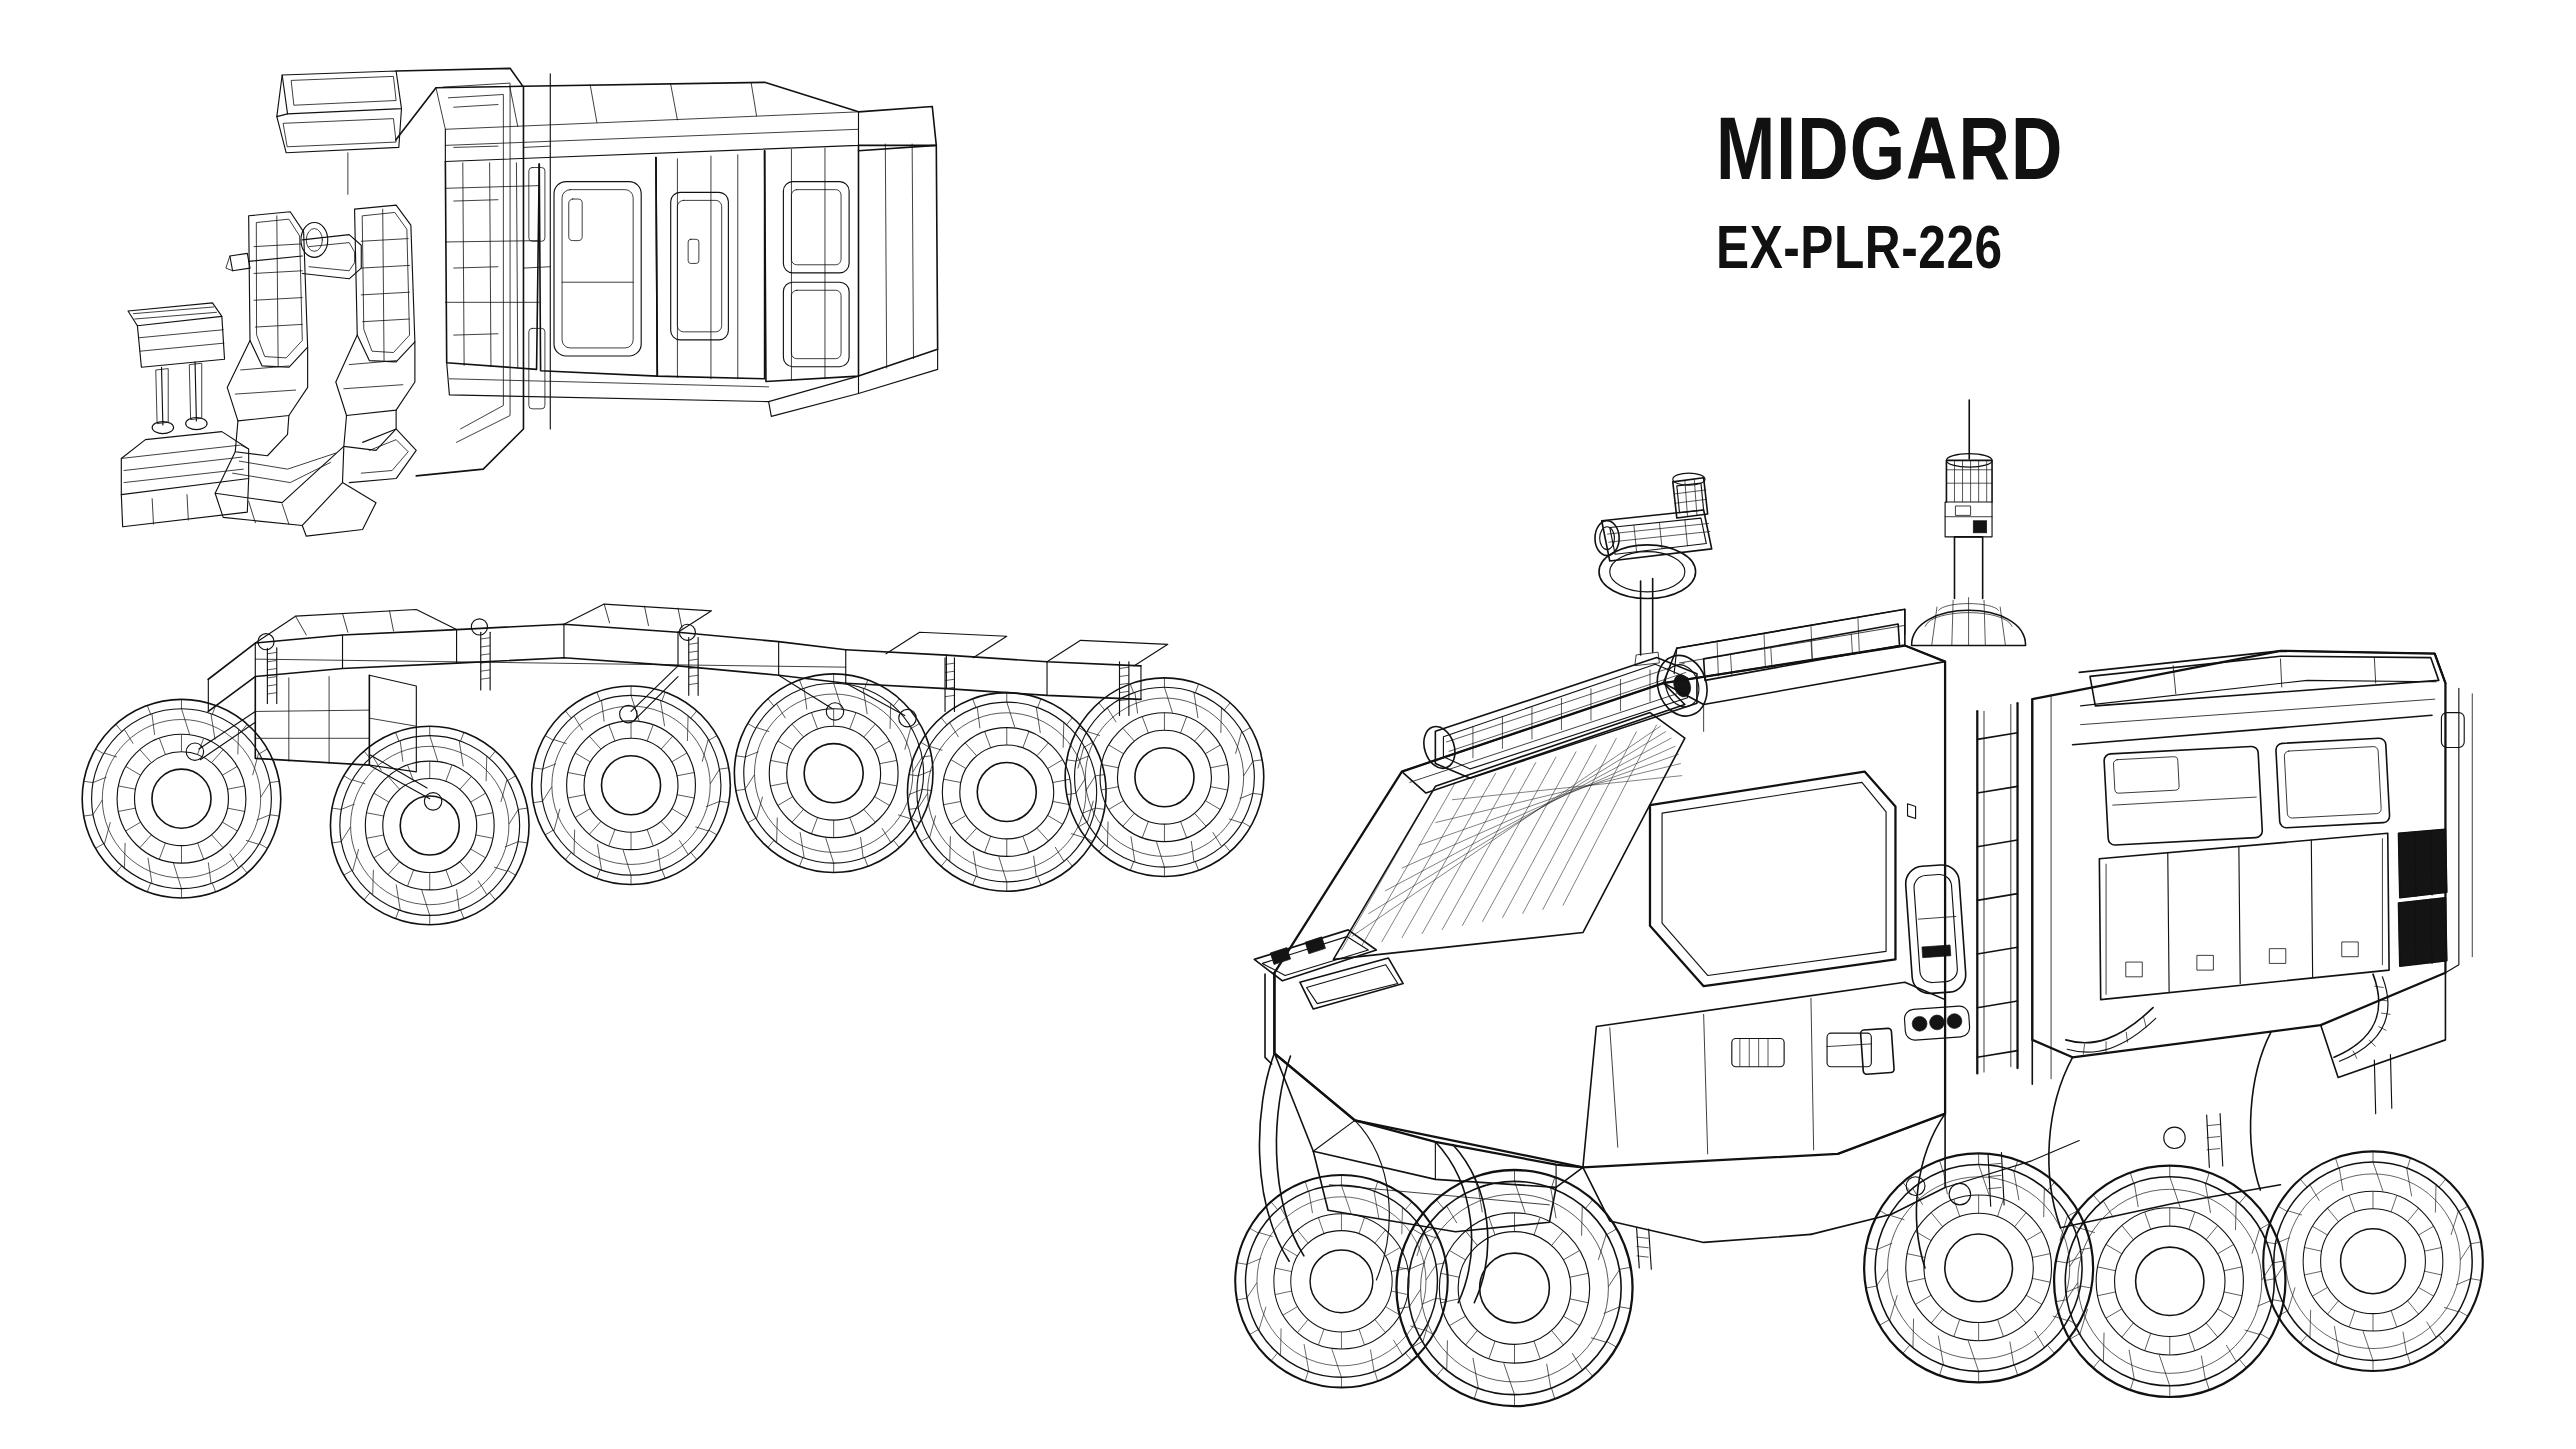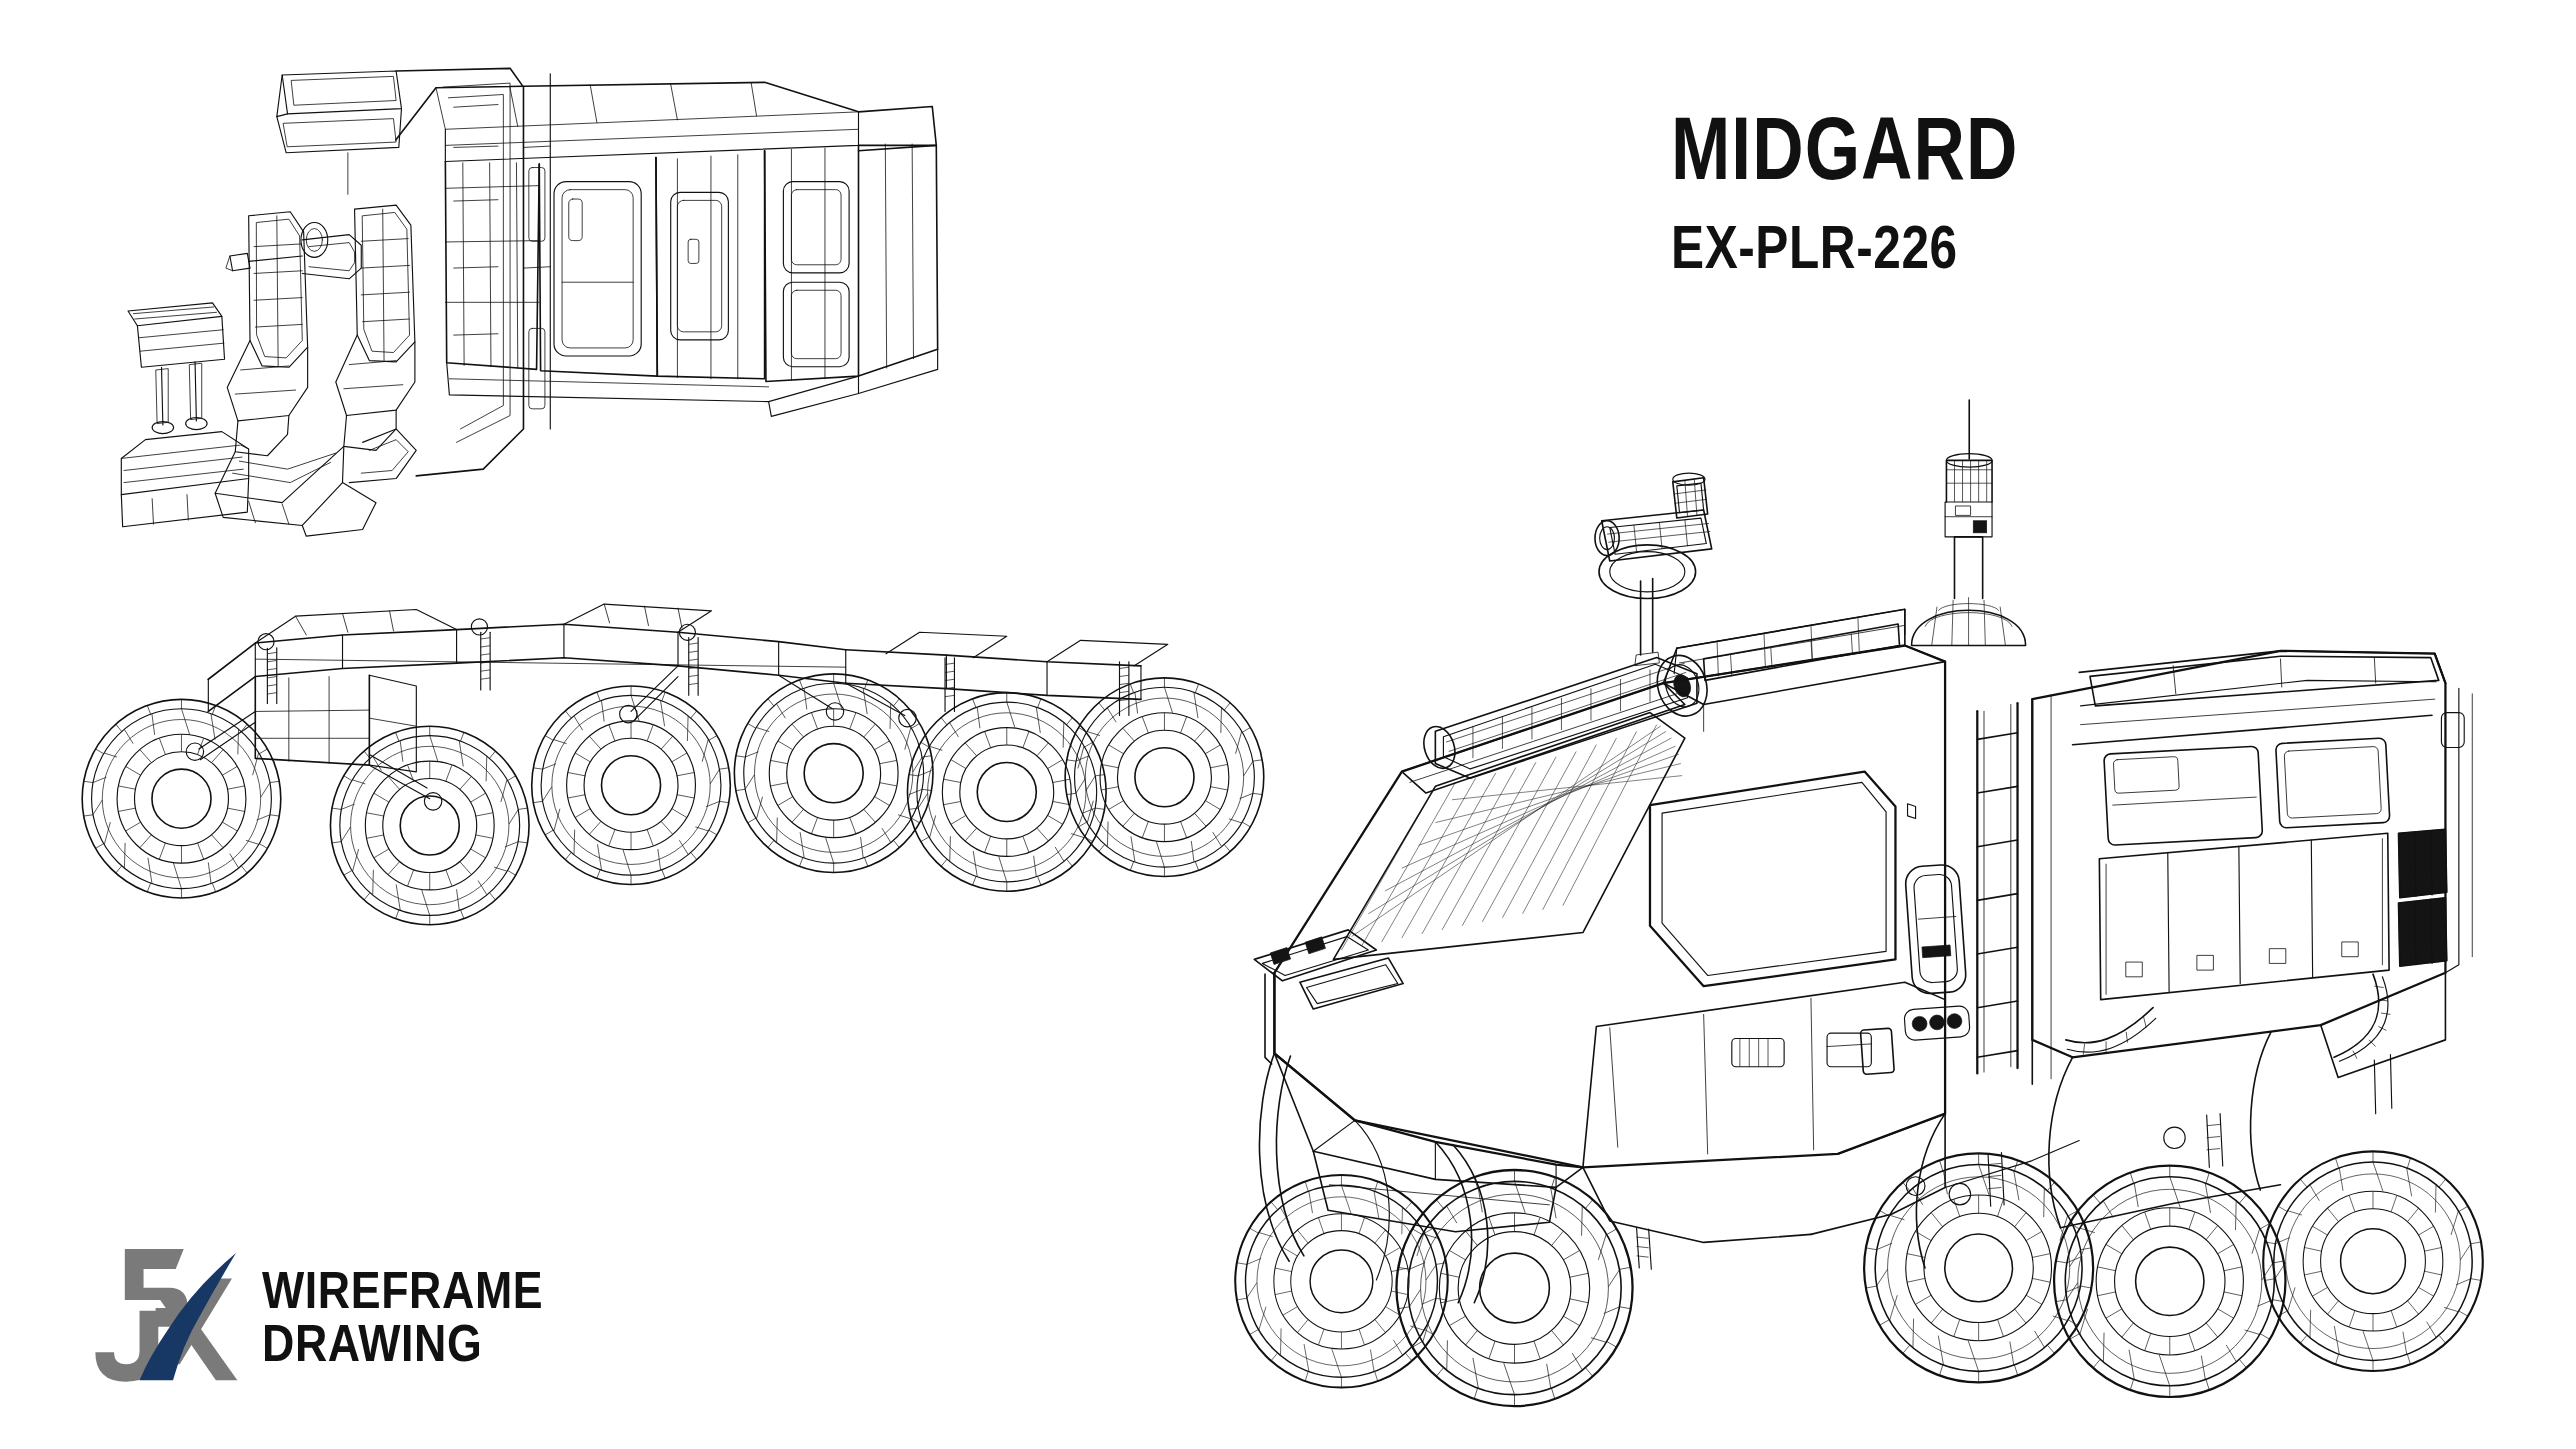--- a/index.html
+++ b/index.html
@@ -1,19 +1,19 @@
 <!DOCTYPE html>
 <html style="font-size:10.7px"><head>
 <meta charset="utf-8">
 <style>
   html,body{margin:0;padding:0;background:#ffffff;}
   body{width:2576px;height:1449px;overflow:hidden;font-family:"Liberation Sans",sans-serif;}
   #sheet{position:relative;width:2576px;height:1449px;background:#ffffff;}
 
-  .title-block{position:absolute;left:1671px;top:104px;}
+  .title-block{position:absolute;left:1716px;top:104px;}
   .title-main{font-family:"Liberation Sans",sans-serif;font-weight:700;font-size:89px;line-height:1.0;
     letter-spacing:1.3px;color:#111111;transform:scaleX(.80);transform-origin:left top;white-space:nowrap;}
   .title-sub{font-family:"Liberation Sans",sans-serif;font-weight:700;font-size:62px;line-height:1.0;
     letter-spacing:0.7px;color:#111111;transform:scaleX(.80);transform-origin:left top;white-space:nowrap;margin-top:23px;}
 
   .brand-block{position:absolute;left:94px;top:1238px;display:flex;align-items:center;}
   .brand-mark{width:144px;height:158px;flex:0 0 auto;}
   .brand-text{margin-left:24px;}
   .brand-line{font-family:"Liberation Sans",sans-serif;font-weight:700;font-size:52px;line-height:1.02;
     letter-spacing:0.7px;color:#111111;transform:scaleX(.86);transform-origin:left top;white-space:nowrap;}
@@ -792,32 +792,15 @@
     <g transform="translate(1110,1300) scale(.97)">
         <use href="#bigTire"></use>
       </g>
   </svg>
 
   <div class="title-block">
     <div class="title-main">MIDGARD</div>
     <div class="title-sub">EX-PLR-226</div>
   </div>
 
-  <div class="brand-block">
-    <svg class="brand-mark" viewBox="0 0 215 235">
-
-      <path fill="#7a7a7a" d="M40 108 L68 108 L68 168 Q68 188 48 188 Q30 188 30 170 L2 170 Q2 214 48 214 Q96 214 96 168 L96 108 Z"></path>
-
-      <path fill="#7a7a7a" d="M46 16 L134 16 L122 46 L74 46 L74 74 L112 74 Q140 74 140 104 Q140 132 112 132 L92 132 L92 104 L110 104 Q116 104 116 98 Q116 92 110 92 L46 92 Z"></path>
-
-      <path fill="#7a7a7a" d="M96 88 L126 88 L214 212 L182 212 Z"></path>
-      <path fill="#7a7a7a" d="M206 60 L182 60 L96 188 L128 188 Z"></path>
-
-      <path fill="#173764" d="M212 22 Q150 74 112 134 Q82 178 68 212 L118 212 Q132 160 158 116 Q182 72 212 22 Z"></path>
-    </svg>
-    <div class="brand-text">
-      <div class="brand-line">WIREFRAME</div>
-      <div class="brand-line">DRAWING</div>
-    </div>
-  </div>
 
 </div>
 
 
 </body></html>

